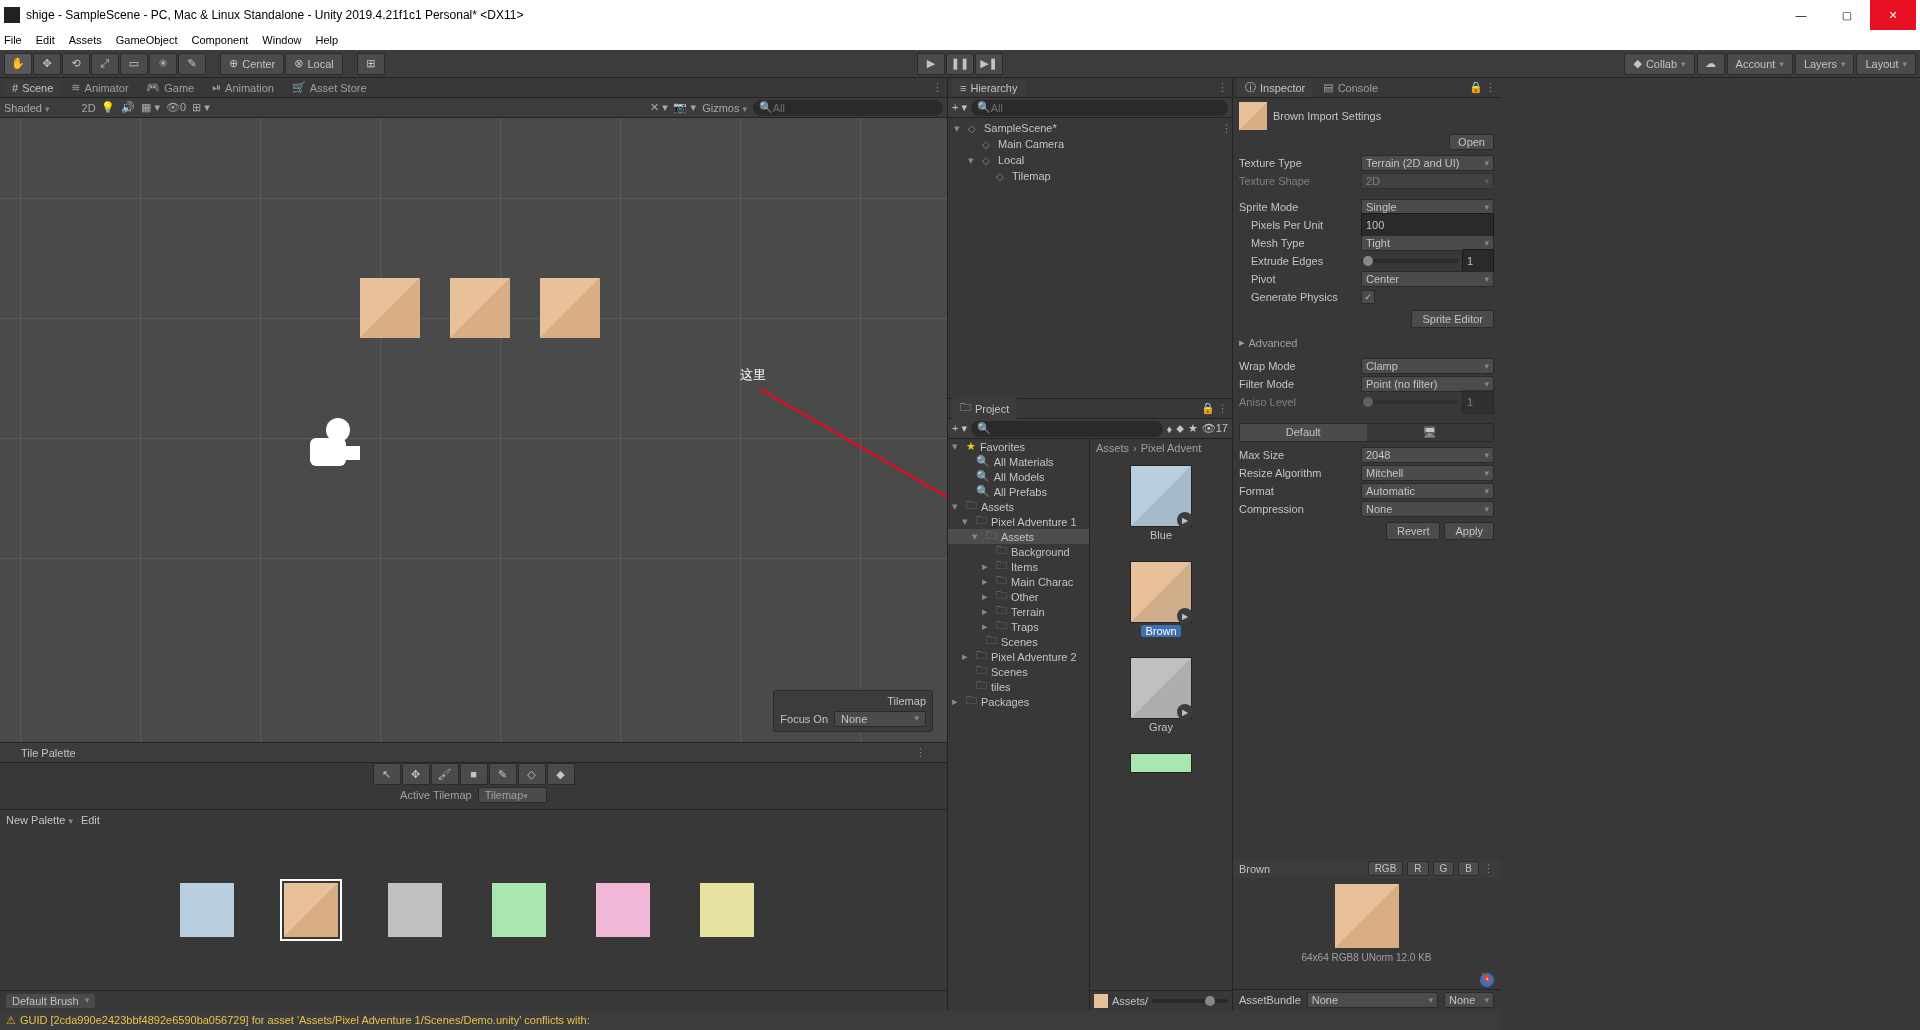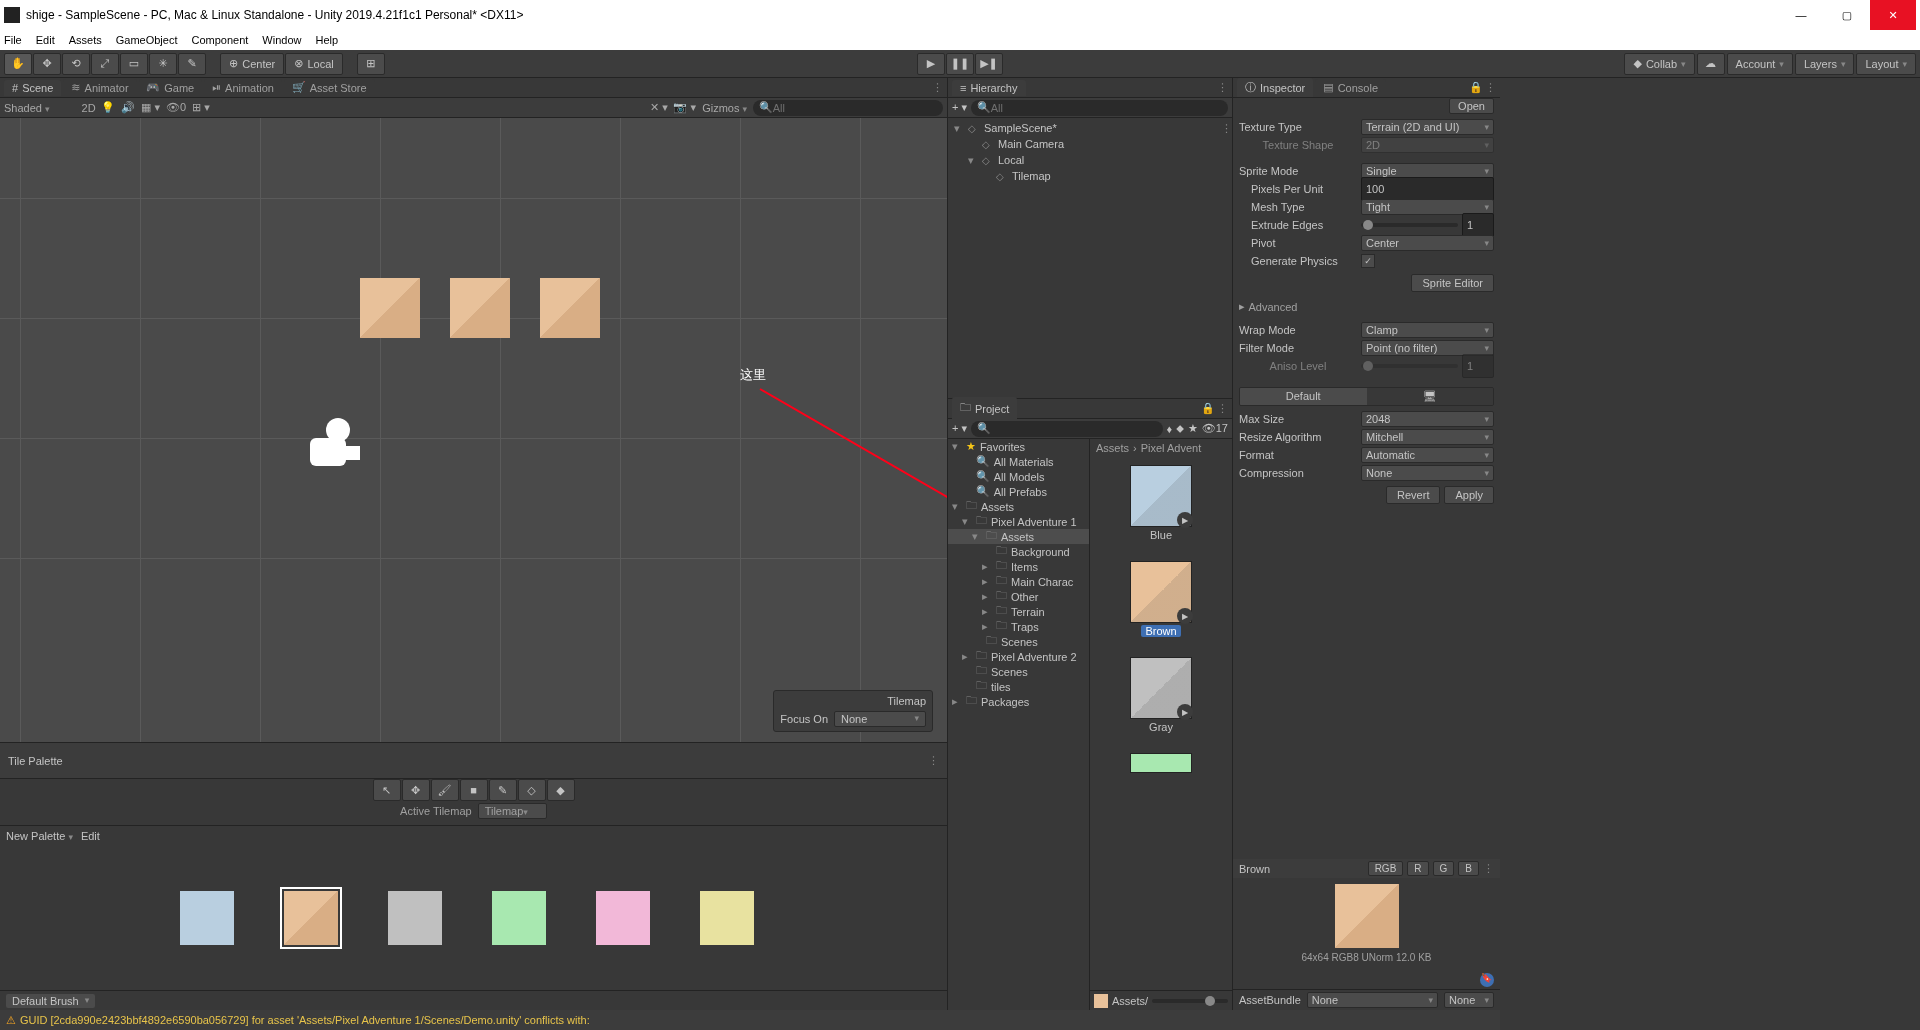--- a/index.html
+++ b/index.html
@@ -37,21 +37,21 @@
 .camera-gizmo .lens { position: absolute; width: 14px; height: 14px; background: #fff; left: 36px; top: 28px; }
 .camera-gizmo .reel { position: absolute; width: 24px; height: 24px; background: #fff; border-radius: 50%; left: 16px; top: 0; }
 .scene-label { position: absolute; color: #fff; font-size: 13px; }
 .red-arrow { position: absolute; width: 560px; height: 2px; background: #ff0019; transform-origin: left center; }
 .red-arrow::after { content: ''; position: absolute; right: -8px; top: -5px; border-left: 12px solid #ff0019; border-top: 6px solid transparent; border-bottom: 6px solid transparent; }
 .focus-box { position: absolute; right: 14px; bottom: 10px; background: #3c3c3c; border: 1px solid #2a2a2a; padding: 4px 6px; border-radius: 3px; display: flex; flex-direction: column; gap: 4px; }
 .focus-row { display: flex; align-items: center; gap: 6px; }
 .focus-row .dd { background: #4b4b4b; border: 1px solid #2a2a2a; padding: 1px 6px; width: 92px; display: flex; justify-content: space-between; border-radius: 2px; }
 
 .tile-palette { height: 268px; border-top: 1px solid #232323; display: flex; flex-direction: column; }
-.tp-header { height: 36px; background: #3c3c3c; display: flex; align-items: center; padding: 0 8px; border-bottom: 1px solid #232323; }
+.tp-header { height: 20px; background: #3c3c3c; display: flex; align-items: center; padding: 0 21px; border-bottom: 1px solid #232323; }
 .tp-tools { height: 22px; display: flex; align-items: center; justify-content: center; gap: 1px; padding: 2px 0; }
 .tp-at { height: 20px; display: flex; align-items: center; justify-content: center; gap: 6px; color: #a0a0a0; }
 .tp-at .dd { background: #4b4b4b; border: 1px solid #2a2a2a; padding: 1px 18px 1px 6px; border-radius: 2px; position: relative; }
 .tp-row2 { height: 20px; display: flex; align-items: center; padding: 3px 6px; gap: 8px; border-top: 1px solid #232323; margin-top: 4px; }
 .tp-grid { flex: 1; background: #383838; display: flex; align-items: center; gap: 50px; padding: 0 180px; }
 .tp-tile { width: 54px; height: 54px; }
 .tp-tile.sel { outline: 2px solid #fff; outline-offset: 2px; }
 .tp-footer { height: 20px; display: flex; align-items: center; padding: 0 6px; border-top: 1px solid #232323; }
 .tp-footer .dd { background: #4b4b4b; padding: 1px 6px; border-radius: 2px; display: flex; gap: 6px; }
 
@@ -79,21 +79,21 @@
 .proj-footer { height: 20px; display: flex; align-items: center; padding: 0 4px; gap: 4px; border-top: 1px solid #232323; }
 .proj-footer .sw { width: 14px; height: 14px; background: #e8c19a; }
 .slider-h { flex: 1; height: 4px; background: #2a2a2a; position: relative; border-radius: 2px; }
 .slider-h .th { position: absolute; width: 10px; height: 10px; background: #888; border-radius: 50%; top: -3px; }
 .insp-head { display: flex; align-items: center; gap: 6px; padding: 4px 6px; }
 .insp-head .thumb { width: 28px; height: 28px; background: linear-gradient(135deg,#e8c19a 0%,#e8c19a 50%,#d9ae85 50%,#d9ae85 100%); }
 .open-btn { margin-left: auto; background: #4b4b4b; border: 1px solid #2a2a2a; padding: 1px 8px; border-radius: 2px; align-self: flex-end; margin-right: 6px; }
 .insp-body { flex: 1; overflow-y: auto; padding: 4px 6px; }
 .prop-row { display: flex; align-items: center; height: 18px; gap: 4px; }
 .prop-row .lbl { flex: 0 0 118px; color: #c4c4c4; }
-.prop-row .lbl.dim { color: #808080; text-align: center; }
+.prop-row .lbl.dim { color: #808080; }
 .prop-row .val { flex: 1; }
 .dd-field { background: #4b4b4b; border: 1px solid #2a2a2a; padding: 1px 4px; border-radius: 2px; display: flex; justify-content: space-between; align-items: center; height: 16px; }
 .txt-field { background: #2a2a2a; border: 1px solid #1a1a1a; padding: 1px 4px; border-radius: 2px; height: 24px; display: flex; align-items: center; }
 .slider-row { display: flex; align-items: center; gap: 4px; }
 .chk { width: 14px; height: 14px; background: #4b4b4b; border: 1px solid #2a2a2a; display: flex; align-items: center; justify-content: center; font-size: 9px; }
 .btn-row { display: flex; justify-content: flex-end; padding: 4px 0; gap: 4px; }
 .btn { background: #4b4b4b; border: 1px solid #2a2a2a; padding: 2px 10px; border-radius: 2px; }
 .section-hdr { display: flex; align-items: center; gap: 4px; padding: 4px 0; color: #a0a0a0; }
 .tabs-df { display: flex; border: 1px solid #2a2a2a; border-radius: 2px; overflow: hidden; margin: 4px 0; }
 .tab-df { flex: 1; text-align: center; padding: 2px; background: #383838; }
@@ -458,20 +458,24 @@
   </div>
 
   <div class="right-col">
     <div class="panel-tabs">
       <div class="panel-tab active">ⓘ <span>Inspector</span></div>
       <div class="panel-tab">▤ <span>Console</span></div>
       <span style="flex:1"></span>
       <span>🔒</span>
       <span class="dots">⋮</span>
     </div>
+    <div class="insp-head">
+      <div class="thumb"></div>
+      <span>Brown Import Settings</span>
+    </div>
     <div class="open-btn">Open</div>
 
     <div class="insp-body">
       <div class="prop-row">
           <span class="lbl">Texture Type</span>
           <div class="val dd-field dd-arrow">
             <span>Terrain (2D and UI)</span>
           </div>
         </div>
       <div class="prop-row">

